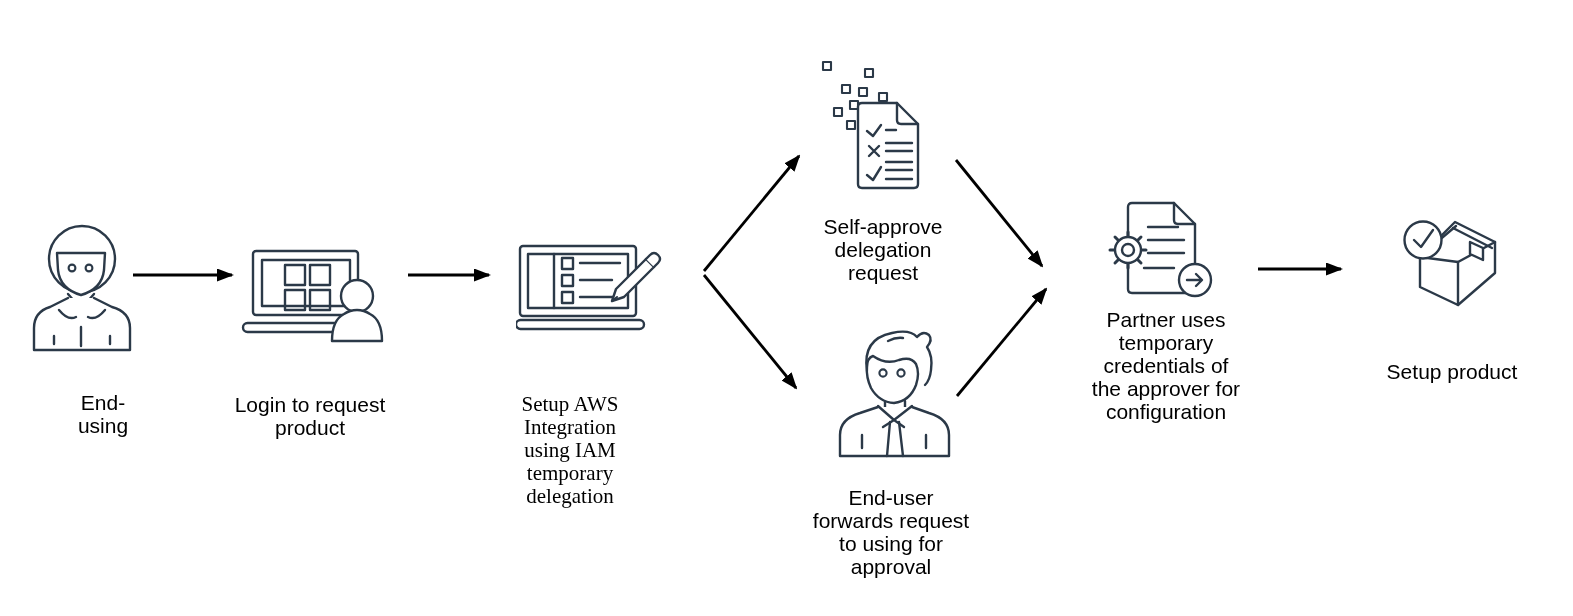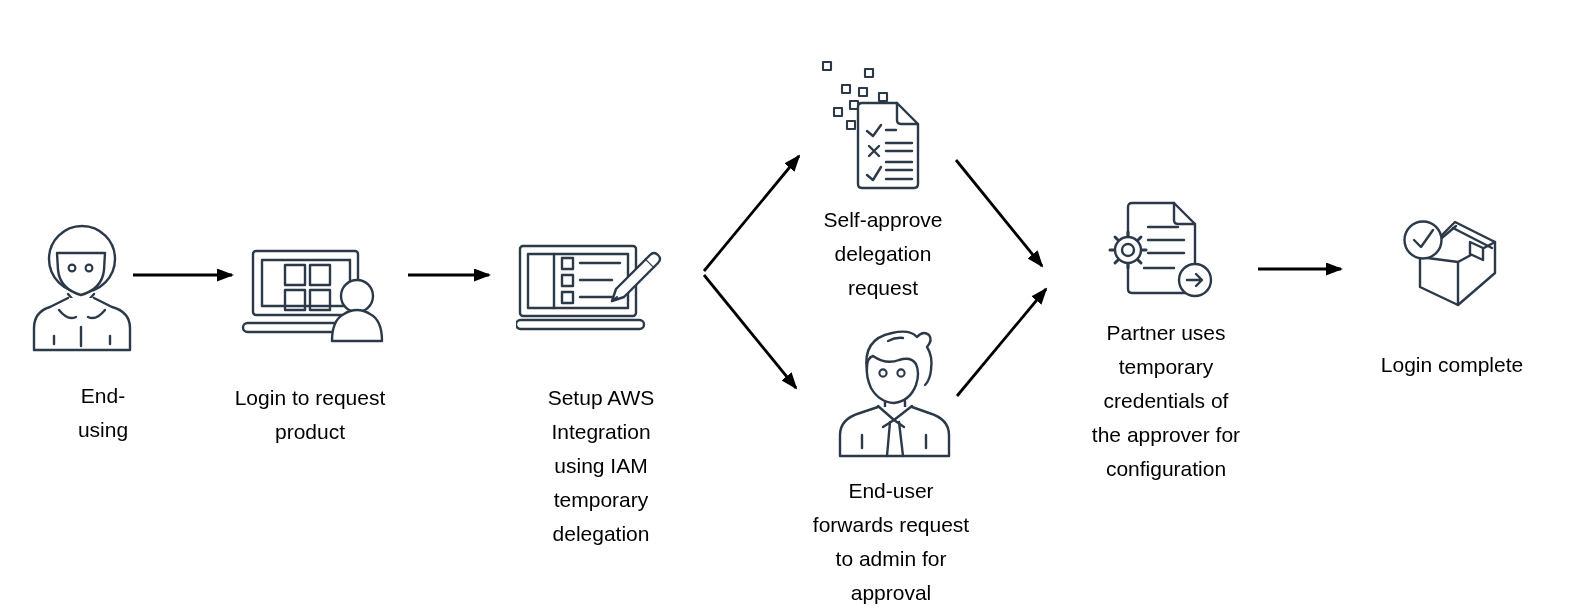--- a/index.html
+++ b/index.html
@@ -18,22 +18,22 @@
   }
   .node{display:contents;}
   .icon{position:absolute;}
   .icon svg{display:block;stroke:var(--icon-color);fill:none;stroke-width:2.4;stroke-linecap:round;stroke-linejoin:round;}
   .icon svg .wfill{fill:#ffffff;}
   .icon svg .sthin{stroke-width:2.1;}
   .icon svg .sthick{stroke-width:3;}
   .label{
     position:absolute;
     color:var(--text-color);
-    font-size:21px;line-height:34px;
-    text-align:center;white-space:pre-line;
+    font-size:21px;line-height:23px;
+    text-align:center;white-space:pre-line;margin-top:12px;
   }
   .arrows{position:absolute;left:0;top:0;pointer-events:none;}
   .arrows line{stroke:var(--arrow-color);stroke-width:2.8;}
   .arrowhead{fill:var(--arrow-color);}
 </style>
 </head>
 <body>
 
 <div class="canvas">
 
@@ -105,21 +105,21 @@
         <rect x="46" y="55" width="11" height="11"></rect>
         <line x1="64" y1="26" x2="104" y2="26"></line>
         <line x1="64" y1="43" x2="96" y2="43"></line>
         <line x1="64" y1="60" x2="98" y2="60"></line>
         <rect class="wfill" x="0" y="83" width="128" height="9" rx="4.5"></rect>
         <path class="wfill" d="M96 64 L100 52 L130 22 L138 30 L108 60 Z"></path>
         <path class="wfill" d="M130 22 L134 18 Q138 14 142 18 Q146 22 142 26 L138 30"></path>
         <path class="sthin" d="M96 64 L101 60"></path>
       </svg>
     </div>
-    <div class="label" style="left:511px;top:381px;width:180px;">Setup AWS
+    <div class="label" style="left:480px;top:381px;width:180px;font-family:Liberation Serif, serif;">Setup AWS
 Integration
 using IAM
 temporary
 delegation</div>
   </div>
 
   
   <div class="node">
     <div class="icon" style="left:818px;top:55px;">
       <svg width="102" height="135" viewBox="0 0 102 135">
@@ -162,21 +162,21 @@
         <path class="wfill" d="M42 80 L24 86 Q4 92 4 108 L4 129 L113 129 L113 108 Q113 92 93 86 L76 80"></path>
         <path d="M42 79 L58 93 L76 79"></path>
         <path d="M58 93 L47 100 M58 93 L68 100"></path>
         <path d="M54 95 L51 129 M63 95 L67 129"></path>
         <path d="M26 108 L26 121"></path>
         <path d="M90 108 L90 121"></path>
       </svg>
     </div>
     <div class="label" style="left:781px;top:474px;width:220px;">End-user
 forwards request
-to admin for
+to using for
 approval</div>
   </div>
 
   
   <div class="node">
     <div class="icon" style="left:1100px;top:200px;">
       <svg width="114" height="98" viewBox="0 0 114 98">
         <path class="wfill" d="M32 93 Q28 93 28 89 L28 7 Q28 3 32 3 L74 3 L95 24 L95 89 Q95 93 91 93 Z"></path>
         <path d="M74 3 L74 20 Q74 24 78 24 L95 24"></path>
         <line x1="48" y1="27" x2="78" y2="27"></line>
@@ -192,37 +192,37 @@
           <line class="sthick" x1="36" y1="58" x2="41" y2="63"></line>
           <line class="sthick" x1="15" y1="63" x2="20" y2="58"></line>
           <line class="sthick" x1="36" y1="42" x2="41" y2="37"></line>
           <circle class="wfill" cx="28" cy="50" r="13"></circle>
           <circle cx="28" cy="50" r="6"></circle>
         </g>
         <circle class="wfill" cx="95" cy="80" r="16"></circle>
         <path d="M87 80 L101 80 M96 74 L102 80 L96 86"></path>
       </svg>
     </div>
-    <div class="label" style="left:1056px;top:316px;width:220px;">Partner uses
+    <div class="label" style="left:1056px;top:296px;width:220px;">Partner uses
 temporary
 credentials of
 the approver for
 configuration</div>
   </div>
 
   
   <div class="node">
     <div class="icon" style="left:1400px;top:213px;">
       <svg width="102" height="97" viewBox="0 0 102 97">
         <path class="wfill" d="M20 44 L55 9 L95 29 L58 49 Z"></path>
         <path d="M24 40 L56 13"></path>
         <path d="M53 15 L92 35"></path>
         <path class="wfill" d="M70 29 L83 35 L83 47 L70 41 Z"></path>
         <path d="M20 44 L20 74 L58 92 L58 49"></path>
         <path d="M95 29 L95 60 L58 92"></path>
         <circle class="wfill" cx="23" cy="27" r="18.5"></circle>
         <path d="M14 27 L21 34 L33 17"></path>
       </svg>
     </div>
-    <div class="label" style="left:1342px;top:348px;width:220px;">Login complete</div>
+    <div class="label" style="left:1342px;top:348px;width:220px;">Setup product</div>
   </div>
 
 </div>
 
 </body></html>

